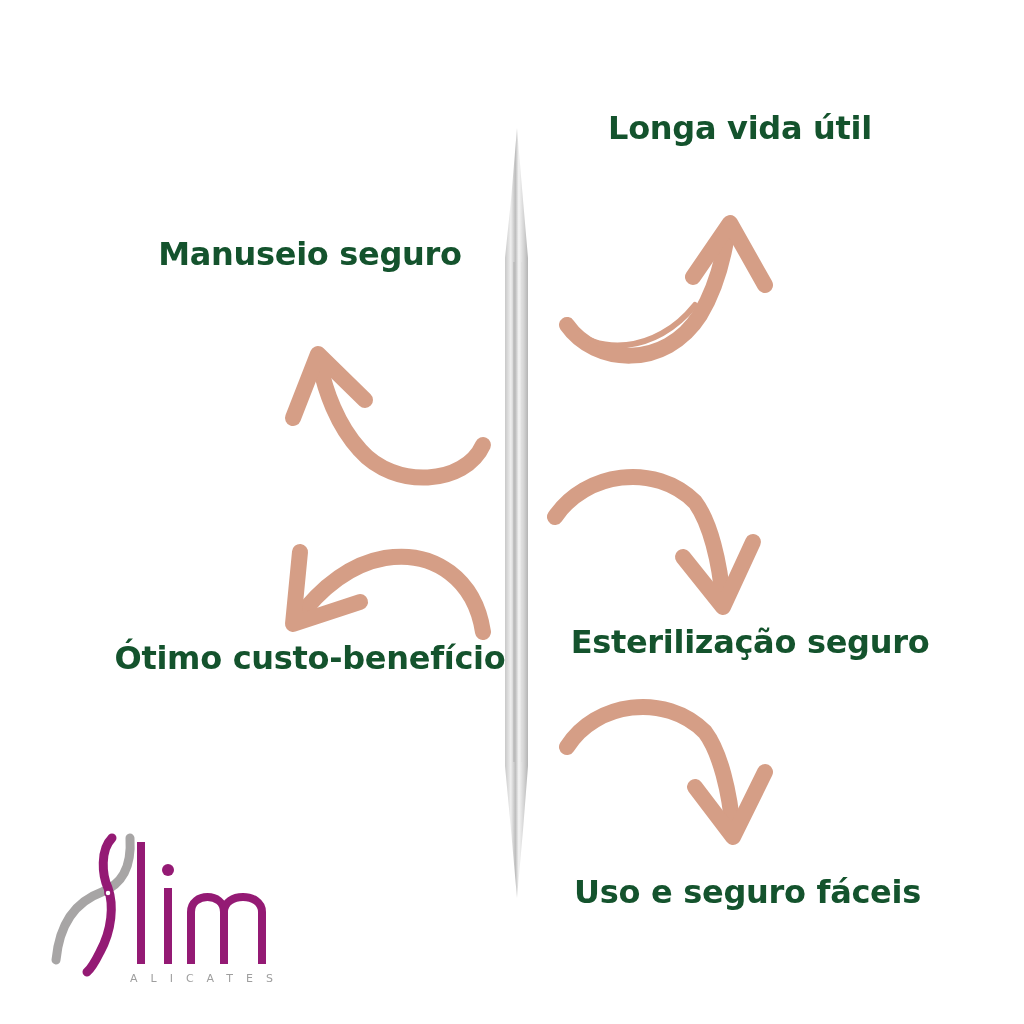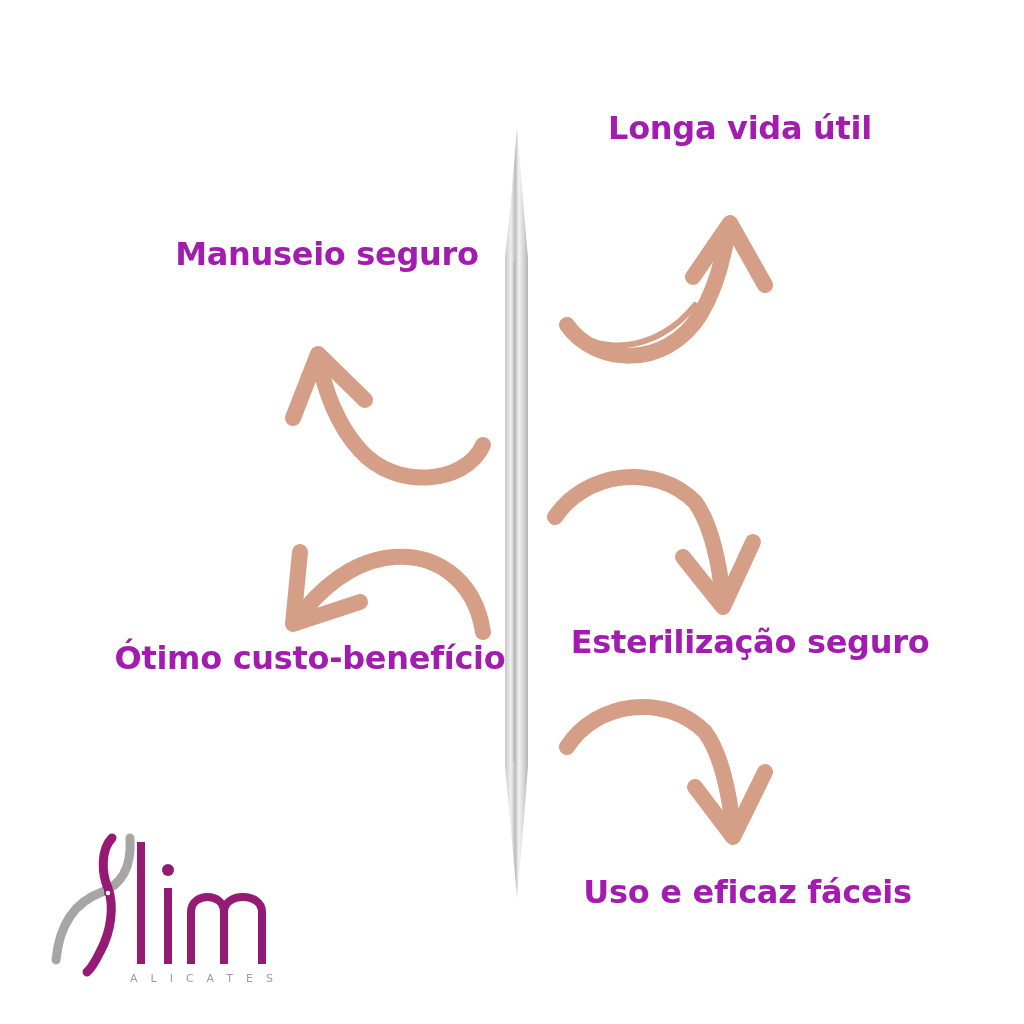--- a/index.html
+++ b/index.html
@@ -1,17 +1,17 @@
 <!DOCTYPE html>
 <html><head>
 <meta charset="utf-8">
 <style>
   html, body { margin:0; padding:0; background:#ffffff; }
   body { width:1024px; height:1024px; position:relative; overflow:hidden; font-family:"DejaVu Sans", sans-serif; }
-  .label { position:absolute; color:#a21caf; font-weight:bold; font-size:32px; line-height:52px; text-align:center; white-space:nowrap; letter-spacing:-0.3px; }
+  .label { position:absolute; color:#14532d; font-weight:bold; font-size:32px; line-height:52px; text-align:center; white-space:nowrap; letter-spacing:-0.3px; }
   .arrow { position:absolute; }
   .needle { position:absolute; left:0; top:0; }
   .logo { position:absolute; left:40px; top:830px; width:240px; height:170px; }
   .logo-sub { position:absolute; left:130px; top:972px; font-family:"DejaVu Sans", sans-serif; font-size:11px; letter-spacing:13px; color:#9e9e9e;text-align:right; }
 </style>
 </head>
 <body>
 
 <svg class="needle" width="1024" height="1024" viewBox="0 0 1024 1024">
   <defs>
@@ -52,34 +52,34 @@
 
 <svg class="arrow" style="left:555px;top:692px" width="230" height="160" viewBox="0 0 230 160">
   <path d="M12 55 C40 10 110 0 150 40 C165 60 175 100 178 140" fill="none" stroke="#d59e86" stroke-width="16" stroke-linecap="round"></path>
   <path d="M140 95 L178 145 L210 80" fill="none" stroke="#d59e86" stroke-width="16" stroke-linecap="round" stroke-linejoin="round"></path>
 </svg>
 
 <div class="label" style="left:570px;top:102px;width:340px;">
   <div>Longa vida útil</div>
 </div>
 
-<div class="label" style="left:157px;top:228px;width:340px;">
+<div class="label" style="left:140px;top:228px;width:340px;">
   <div>Manuseio seguro</div>
 </div>
 
 <div class="label" style="left:100px;top:632px;width:420px;">
   <div>Ótimo custo-benefício</div>
 </div>
 
 <div class="label" style="left:570px;top:616px;width:360px;">
   <div>Esterilização seguro</div>
 </div>
 
 <div class="label" style="left:560px;top:866px;width:375px;">
-  <div>Uso e eficaz fáceis</div>
+  <div>Uso e seguro fáceis</div>
 </div>
 
 <svg class="logo" viewBox="0 0 240 170">
 
   <path d="M90 8 C92 40 80 55 62 62 C40 70 20 88 16 130" fill="none" stroke="#a7a5a5" stroke-width="9" stroke-linecap="round"></path>
 
   <path d="M72 8 C60 20 62 45 68 58 C74 75 72 100 60 122 C56 130 52 138 47 142" fill="none" stroke="#941a74" stroke-width="9" stroke-linecap="round"></path>
   <circle cx="68" cy="63" r="3" fill="#ffffff" stroke="#941a74" stroke-width="1.5"></circle>
 
   <rect x="97" y="12" width="8" height="122" fill="#941a74"></rect>

